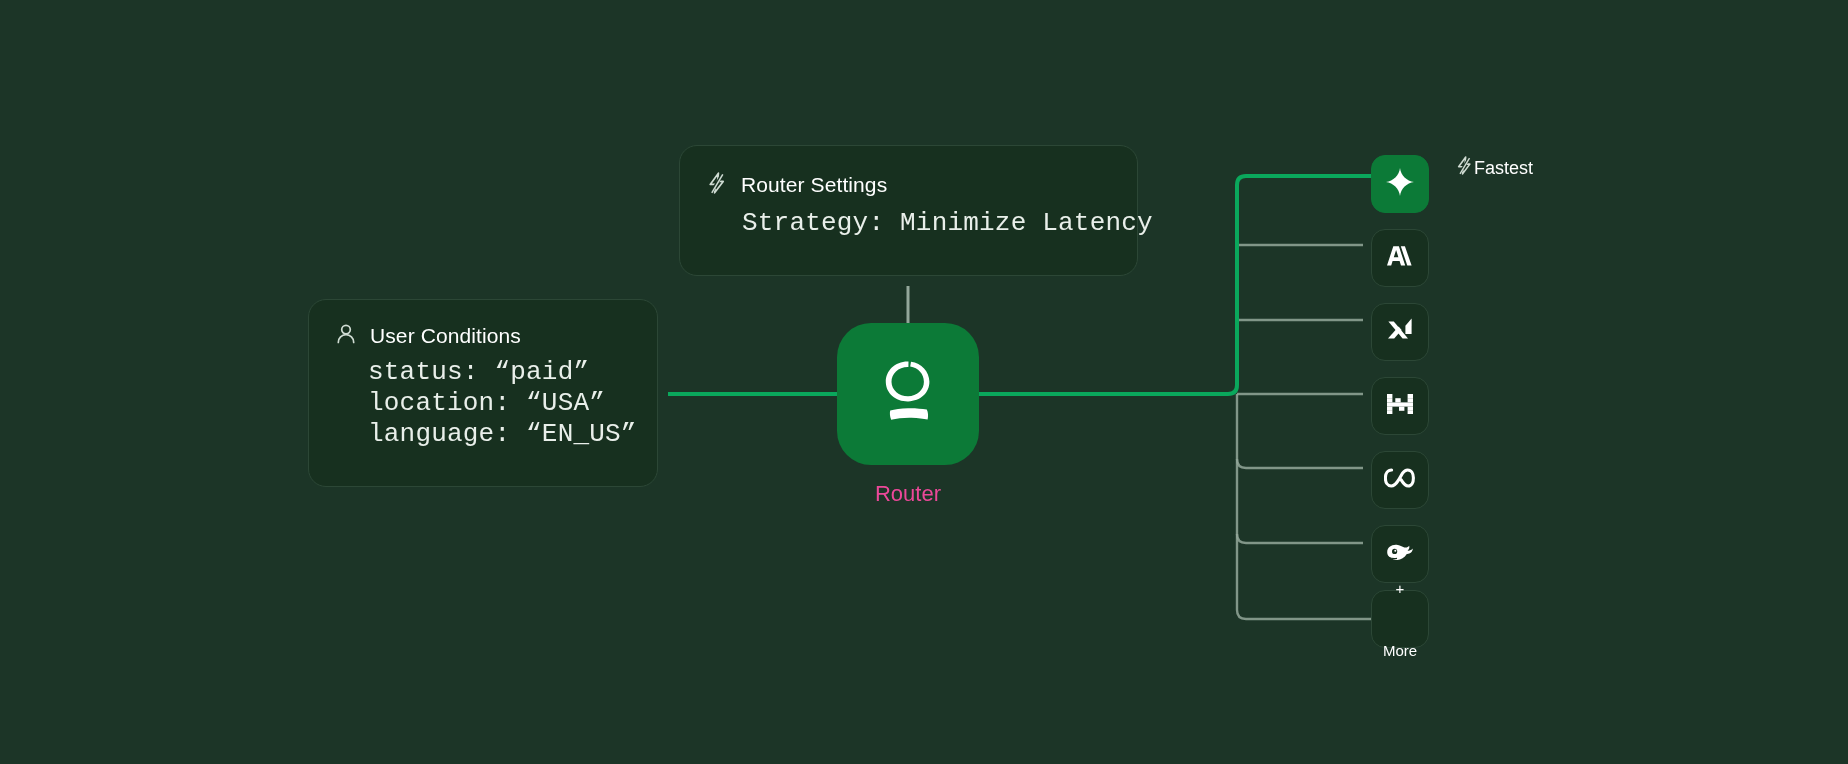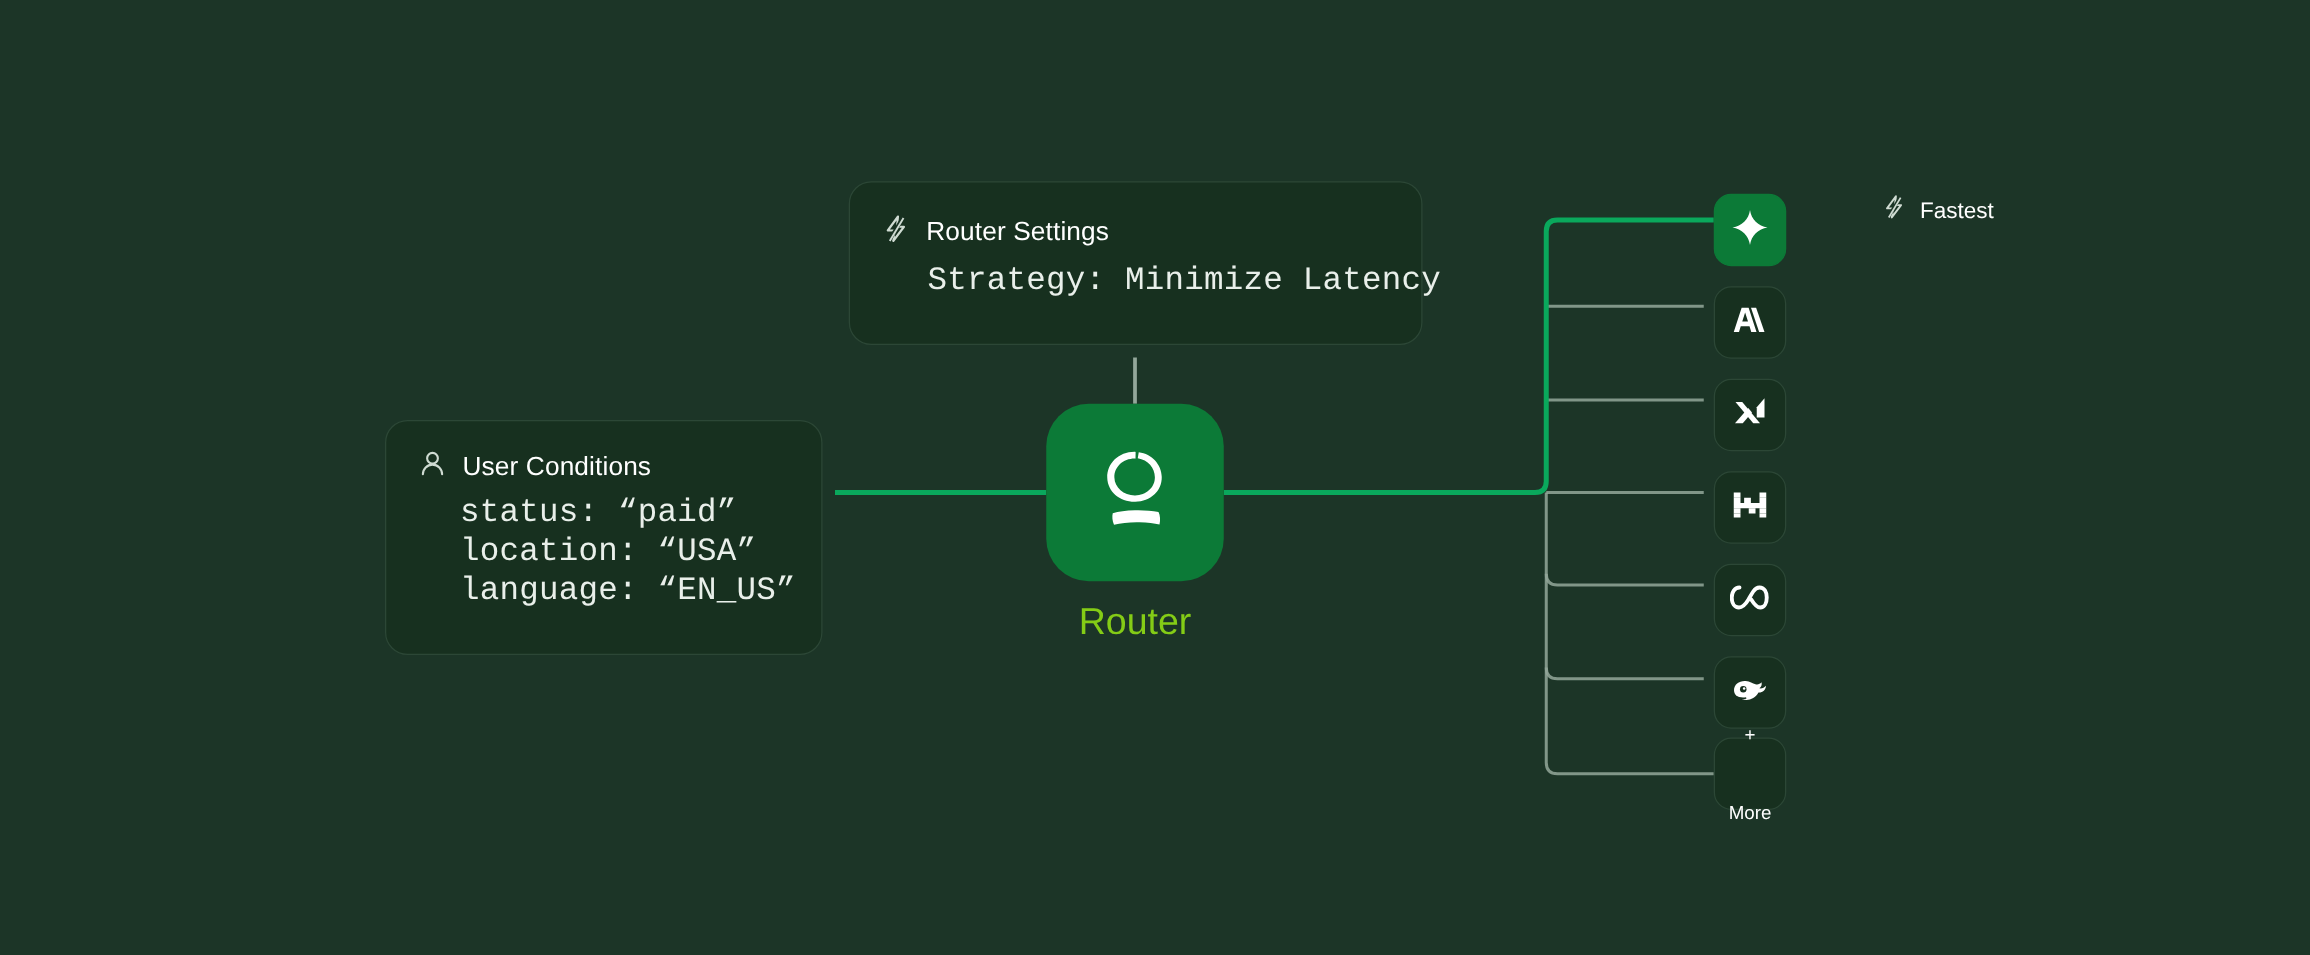--- a/index.html
+++ b/index.html
@@ -65,21 +65,20 @@
   }
   #router-settings .card-mono { margin-top: 9px; margin-left: 36px; }
 
   
   #user-conditions {
     left: 308px;
     top: 299px;
     width: 350px;
     height: 188px;
     padding: 22px 24px 0 26px;
-    margin-top: 37px;
   }
   #user-conditions .card-mono { margin-top: 7px; margin-left: 33px; }
 
   .icon-stroke { display: block; }
 
   
   #router-node {
     position: absolute;
     left: 837px;
     top: 323px;
@@ -90,22 +89,22 @@
     display: flex;
     align-items: center;
     justify-content: center;
   }
   #router-label {
     position: absolute;
     left: 837px;
     top: 481px;
     width: 142px;
     text-align: center;
-    font-size: 30px;
-    color: #84cc16;
+    font-size: 22px;
+    color: #ec4899;
   }
 
   
   .tile {
     position: absolute;
     left: 1371px;
     width: 58px;
     height: 58px;
     border-radius: 14px;
     background: #17301f;
@@ -122,25 +121,24 @@
     flex-direction: column;
     line-height: 1;
     color: #ffffff;
   }
   .more-plus { font-size: 15px; margin-bottom: 3px; }
   .more-text { font-size: 15px; margin-top: 44px; }
 
   
   #fastest-badge {
     position: absolute;
-    left: 1506px;
+    left: 1455px;
     top: 155px;
     display: flex;
     align-items: center;
-    gap: 11px;
     color: #ffffff;
     font-size: 18px;
   }
 </style>
 </head>
 <body>
 
 <div id="stage">
 
   <svg id="wires" viewBox="0 0 1848 764" width="1848" height="764">

